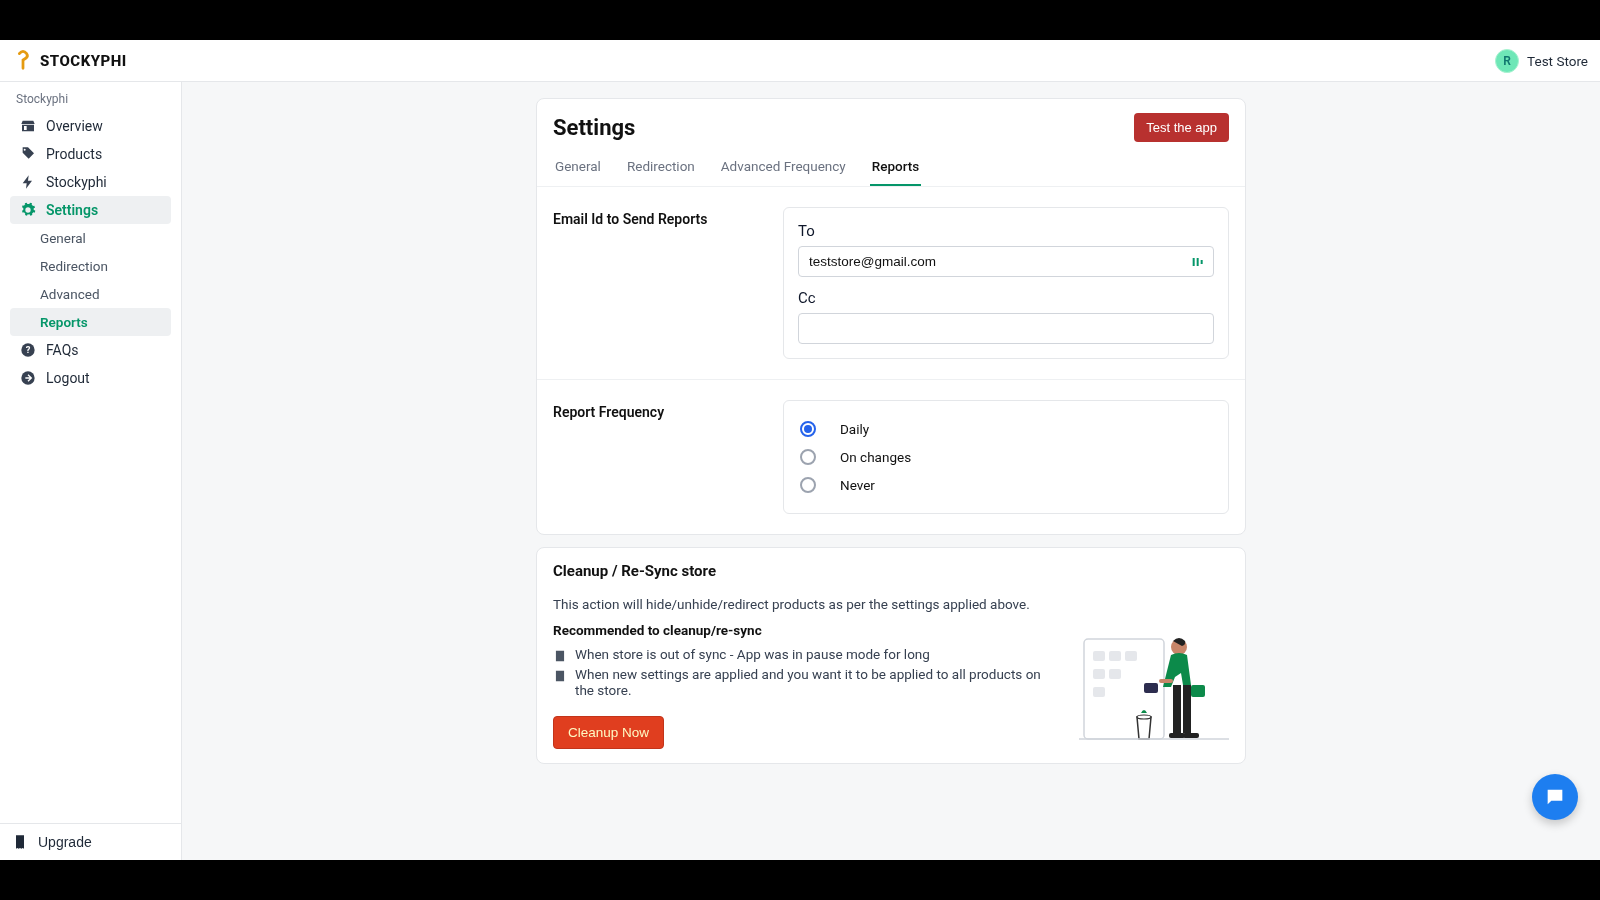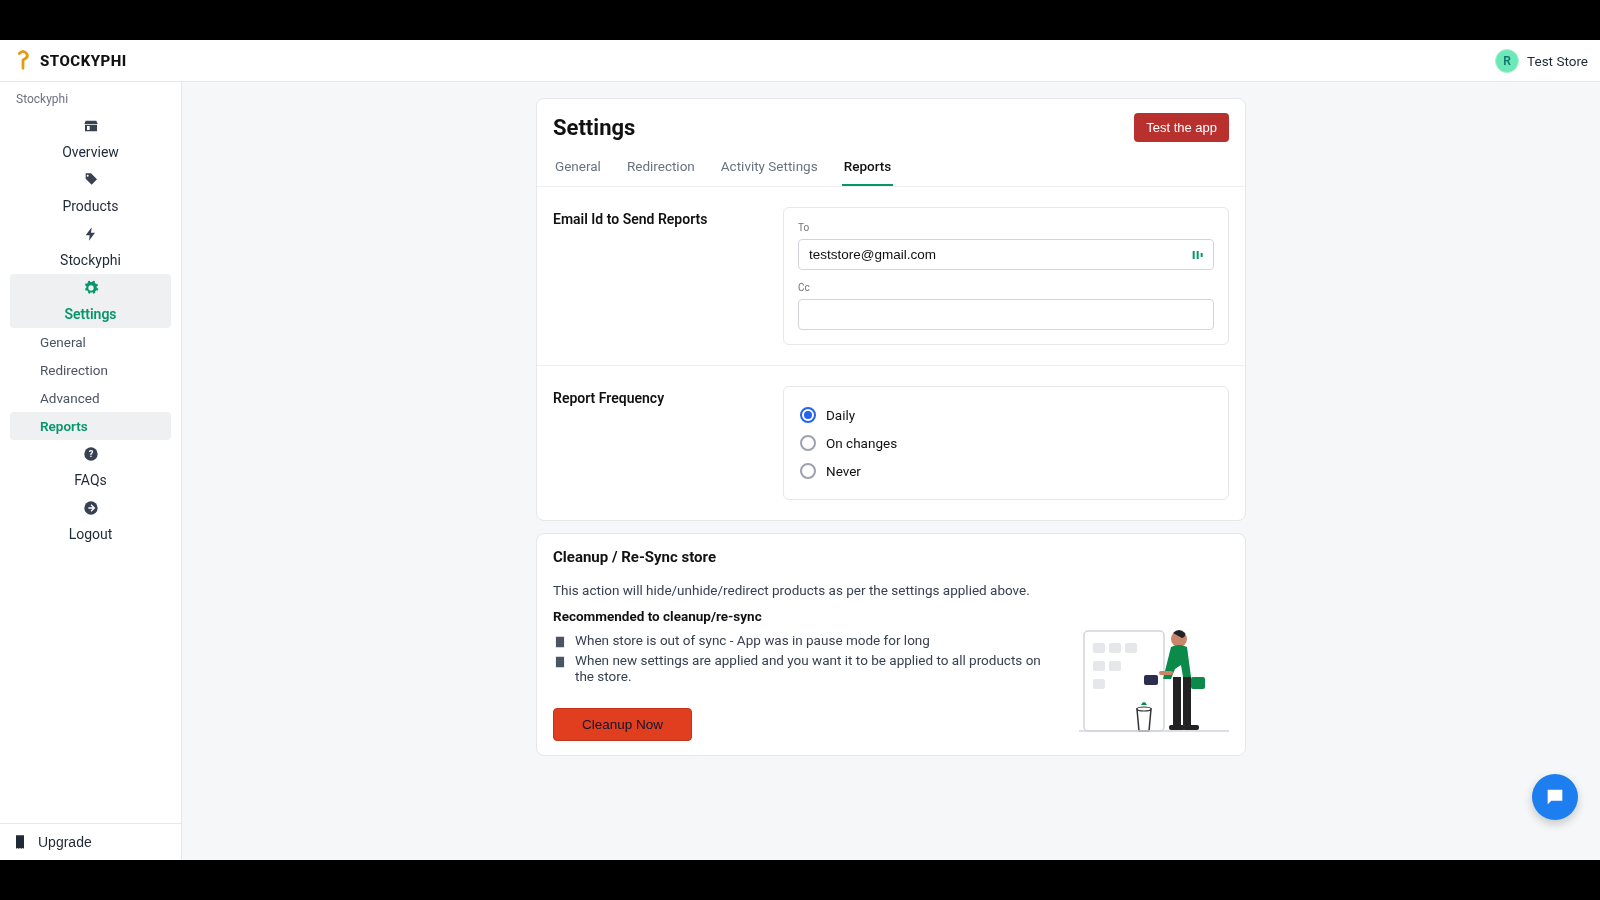--- a/index.html
+++ b/index.html
@@ -12,21 +12,21 @@
 .brand-mark { width: 22px; height: 22px; display: inline-block; }
 .brand-text { font-weight: 800; font-size: 15px; letter-spacing: 0.5px; color: #111; }
 .store-chip { display: flex; align-items: center; gap: 8px; }
 .avatar { width: 24px; height: 24px; border-radius: 50%; background: #6ee7b7; color: #0f766e; display: flex; align-items: center; justify-content: center; font-size: 12px; font-weight: 600; border: 1px solid #a7f3d0; }
 .store-name { font-size: 13.5px; color: #1f2937; }
 
 .layout { display: flex; height: calc(100% - 42px); }
 .sidebar { width: 182px; background: #fff; border-right: 1px solid #e5e7ea; display: flex; flex-direction: column; justify-content: space-between; }
 .nav { padding: 6px; }
 .nav-heading { font-size: 12px; color: #6b7280; padding: 4px 10px 6px; }
-.nav-item { display: flex; align-items: center; gap: 10px; padding: 6px 10px; font-size: 14px; color: #1f2937; border-radius: 4px; cursor: pointer; margin: 0 4px; flex-direction: column; }
+.nav-item { display: flex; align-items: center; gap: 10px; padding: 6px 10px; font-size: 14px; color: #1f2937; border-radius: 4px; cursor: pointer; margin: 0 4px; }
 .nav-item .icn { width: 16px; height: 16px; color: #374151; flex: 0 0 16px; }
 .nav-item.active { background: #eef0f2; color: #059669; font-weight: 600; }
 .nav-item.active .icn { color: #059669; }
 .sub-item { display: flex; align-items: center; padding: 6px 10px 6px 30px; font-size: 13.5px; color: #4b5563; border-radius: 4px; cursor: pointer; margin: 0 4px; }
 .sub-item.active { background: #eef0f2; color: #059669; font-weight: 600; }
 .upgrade { border-top: 1px solid #e5e7ea; padding: 4px; }
 .upgrade-btn { display: flex; align-items: center; gap: 10px; padding: 6px 8px; font-size: 14px; color: #1f2937; cursor: pointer; width: 100%; background: none; border: none; }
 
 .main { flex: 1; overflow: auto; padding: 16px 0 40px; }
 .content { max-width: 710px; margin: 0 auto; }
@@ -42,38 +42,38 @@
 .tab.active { color: #111; border-bottom-color: #059669; font-weight: 500; }
 
 .section { display: flex; padding: 20px 16px; }
 .section + .section { border-top: 1px solid #eef0f2; justify-content: center; }
 .section-label-col { width: 230px; padding-top: 4px; }
 .section-label { font-weight: 600; font-size: 14px; color: #111; }
 .section-body { flex: 1; }
 .panel { background: #fff; border: 1px solid #e5e7ea; border-radius: 6px; padding: 14px; }
 .field { margin-bottom: 12px; }
 .field:last-child { margin-bottom: 0; }
-.flabel { font-size: 10px; color: #737373; margin-bottom: 6px; display: block; }
+.flabel { font-size: 15px; color: #0f172a; margin-bottom: 6px; display: block; }
 .input-wrap { position: relative; }
 .text-input { width: 100%; padding: 7px 34px 7px 10px; border: 1px solid #d1d5db; border-radius: 4px; font-size: 13.5px; color: #111; }
 .pwd-icn { position: absolute; right: 8px; top: 50%; transform: translateY(-50%); width: 16px; height: 16px; color: #059669; }
 
-.radio-row { display: flex; align-items: center; gap: 10px; padding: 6px 2px; }
+.radio-row { display: flex; align-items: center; gap: 24px; padding: 6px 2px; }
 .radio { width: 16px; height: 16px; border: 2px solid #9ca3af; border-radius: 50%; display: inline-flex; align-items: center; justify-content: center; }
 .radio.checked { border-color: #2563eb; }
 .radio.checked::after { content: ""; width: 8px; height: 8px; border-radius: 50%; background: #2563eb; }
 .radio-label { font-size: 13.5px; color: #111; }
 
 .cleanup-title { font-weight: 700; font-size: 15px; color: #111; margin-bottom: 16px; }
 .cleanup-desc { font-size: 13.5px; color: #374151; margin-bottom: 10px; }
 .cleanup-sub { font-weight: 700; font-size: 13.5px; color: #111; margin-bottom: 8px; }
 .bullet-row { display: flex; align-items: flex-start; gap: 8px; margin-bottom: 4px; }
 .bullet-icn { width: 14px; height: 14px; color: #4b5563; margin-top: 2px; flex: 0 0 14px; }
 .bullet-text { font-size: 13.5px; color: #374151; }
-.cleanup-btn { margin-top: 20px; background: #e03e1f; color: #0f172a; border: 1px solid #c2341a; border-radius: 4px; padding: 8px 28px; font-size: 13.5px; cursor: pointer; }
+.cleanup-btn { margin-top: 14px; background: #e03e1f; color: #fef9c3; border: 1px solid #c2341a; border-radius: 4px; padding: 8px 14px; font-size: 13.5px; cursor: pointer; }
 
 .cleanup-wrap { display: flex; gap: 20px; }
 .cleanup-left { flex: 1; }
 .cleanup-illus { width: 150px; display: flex; align-items: flex-end; }
 
 .chat-bubble { position: absolute; right: 22px; bottom: 40px; width: 46px; height: 46px; border-radius: 50%; background: #1d7ef0; display: flex; align-items: center; justify-content: center; box-shadow: 0 4px 10px rgba(0,0,0,0.2); cursor: pointer; }
 .chat-bubble svg { width: 22px; height: 22px; color: #fff; }
 </style>
 </head>
 <body>
@@ -168,21 +168,21 @@
       <div class="content">
 
         <div class="card">
           <div class="card-head-row">
             <h1 class="settings-title">Settings</h1>
             <button class="pause-btn">Test the app</button>
           </div>
           <div class="tabs">
             <div class="tab">General</div>
             <div class="tab">Redirection</div>
-            <div class="tab">Activity Settings</div>
+            <div class="tab">Advanced Frequency</div>
             <div class="tab active">Reports</div>
           </div>
 
           <div class="section">
             <div class="section-label-col">
               <div class="section-label">Email Id to Send Reports</div>
             </div>
             <div class="section-body">
               <div class="panel">
                 <div class="field">

